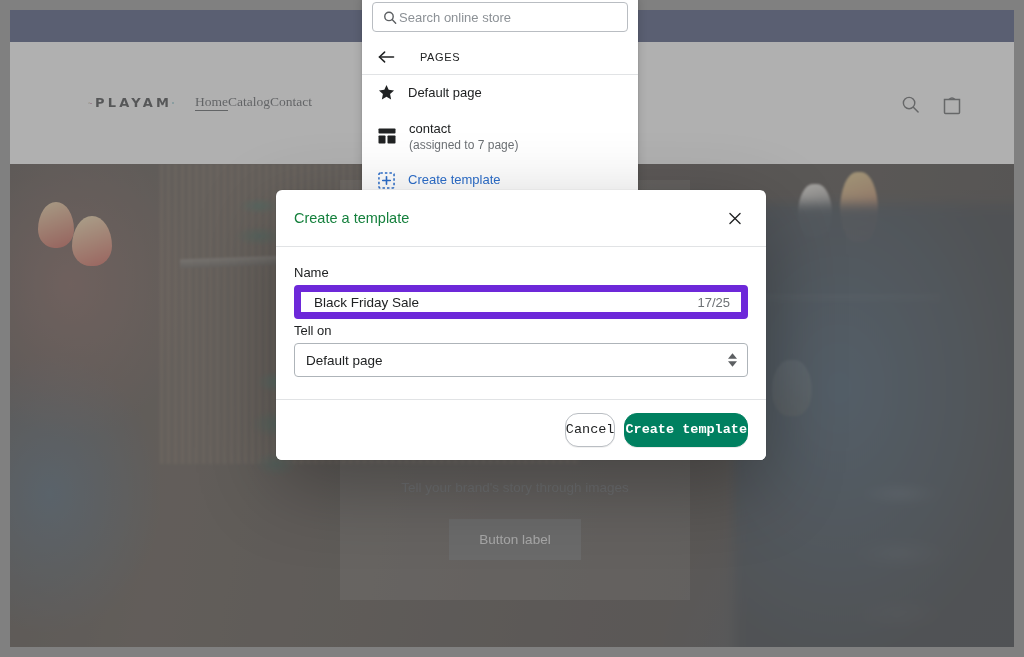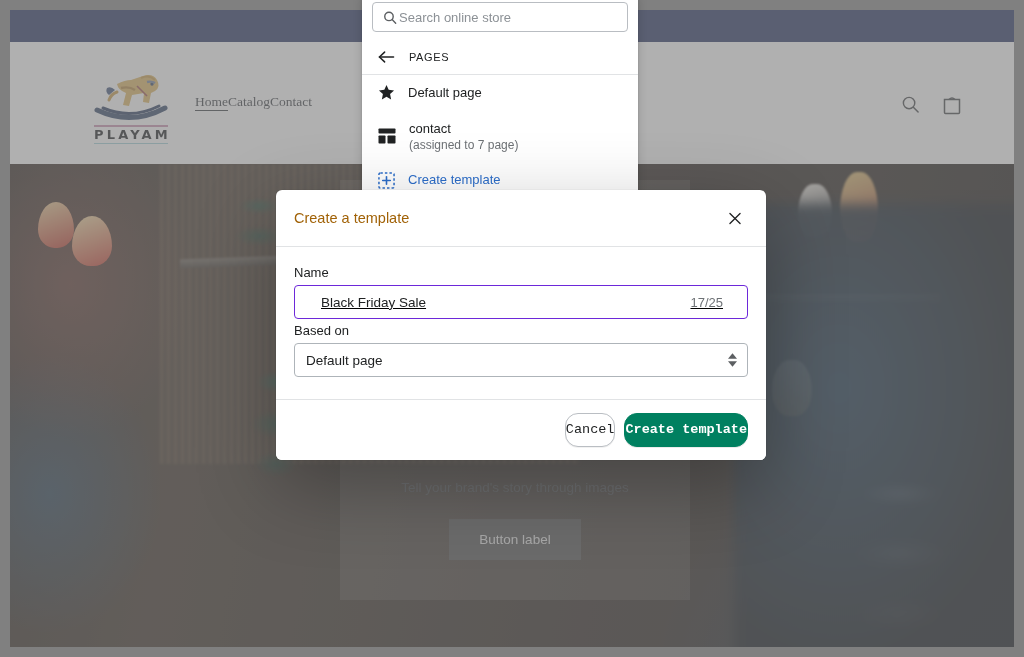--- a/index.html
+++ b/index.html
@@ -41,21 +41,21 @@
     left: 0; top: 32px;
     width: 100%; height: 122px;
     background: #ffffff;
     display: flex;
     align-items: center;
   }
   .logo-wrap {
     position: absolute;
     left: 78px; top: 20px;
     width: 86px; height: 82px;
-    display: flex; flex-direction: column;
+    display: flex; flex-direction: row;
     align-items: center; justify-content: flex-end;
   }
   .logo-horse { width: 80px; height: 56px; display:block; }
   .logo-rule-top { width: 74px; height: 1.5px; background: #c98fae; margin-top: 1px;}
   .logo-word {
     font-family: "DejaVu Sans", sans-serif;
     font-size: 13px; font-weight: 700;
     letter-spacing: 3.2px;
     color: #14161a;
     line-height: 16px;
@@ -200,21 +200,21 @@
   }
   .tpl-search-input {
     border: none; outline: none; background: transparent;
     font-size: 13px; color: #6d7175;
     font-family: "Liberation Sans", sans-serif;
     width: 100%;
   }
   .tpl-search-input::placeholder { color: #8c9196; }
 
   .tpl-head {
-    display: flex; align-items: center; gap: 14px;
+    display: flex; align-items: center; gap: 25px;
     padding: 8px 16px 10px 16px;
     border-bottom: 1px solid #e1e3e5;
   }
   .tpl-head-label {
     font-size: 11px; letter-spacing: .6px;
     color: #202223; font-weight: 400;
   }
   .tpl-item {
     display: flex; align-items: center; gap: 13px;
     padding: 9px 16px;
@@ -233,21 +233,21 @@
     background: #ffffff;
     border-radius: 6px;
     box-shadow: 0 26px 80px rgba(0,0,0,.30), 0 0 1px rgba(0,0,0,.25);
     overflow: hidden;
   }
   .modal-header {
     display: flex; align-items: center; justify-content: space-between;
     padding: 15px 18px 15px 18px;
     border-bottom: 1px solid #e1e3e5;
   }
-  .modal-title { font-size: 14.5px; color: #a16207; }
+  .modal-title { font-size: 14.5px; color: #15803d; }
   .modal-close {
     width: 26px; height: 26px;
     display: flex; align-items: center; justify-content: center;
     cursor: pointer; border: none; background: transparent;
   }
   .modal-body { padding: 18px 18px 22px 18px; }
   .modal-desc {
     font-size: 13.5px; color: #202223;
     line-height: 1.45;
     margin: 0 0 18px 0;
@@ -255,25 +255,24 @@
   .field-label {
     display: block;
     font-size: 13px; color: #202223;
     margin-bottom: 5px;
   }
   .field-wrap { margin-bottom: 4px; }
   .field-wrap:last-child { margin-bottom: 0; }
   .text-input-box {
     display: flex; align-items: center;
     height: 34px;
-    border: 1px solid #6d28d9;
+    border: 7px solid #6d28d9;
     border-radius: 4px;
     background: #fff;
-    padding: 0 24px;
-    text-decoration: underline;
+    padding: 0 11px;
   }
   .text-input {
     flex: 1;
     border: none; outline: none; background: transparent;
     font-size: 13.5px; color: #202223;
     font-family: "Liberation Sans", sans-serif;
   }
   .char-count { font-size: 13px; color: #6d7175; }
 
   .select-box {
@@ -468,21 +467,21 @@
 
       <div class="field-wrap">
         <label class="field-label">Name</label>
         <div class="text-input-box">
           <input class="text-input" type="text" value="Black Friday Sale" style="">
           <span class="char-count">17/25</span>
         </div>
       </div>
 
       <div class="field-wrap">
-        <label class="field-label">Based on</label>
+        <label class="field-label">Tell on</label>
         <div class="select-box">
           <span class="select-value">Default page</span>
           <span class="select-arrows">
             <svg width="9" height="6" viewBox="0 0 10 6">
                 <polygon points="5,0 10,6 0,6" fill="#5c5f62"></polygon>
               </svg>
             <svg width="9" height="6" viewBox="0 0 10 6">
                 <polygon points="5,6 0,0 10,0" fill="#5c5f62"></polygon>
               </svg>
           </span>

